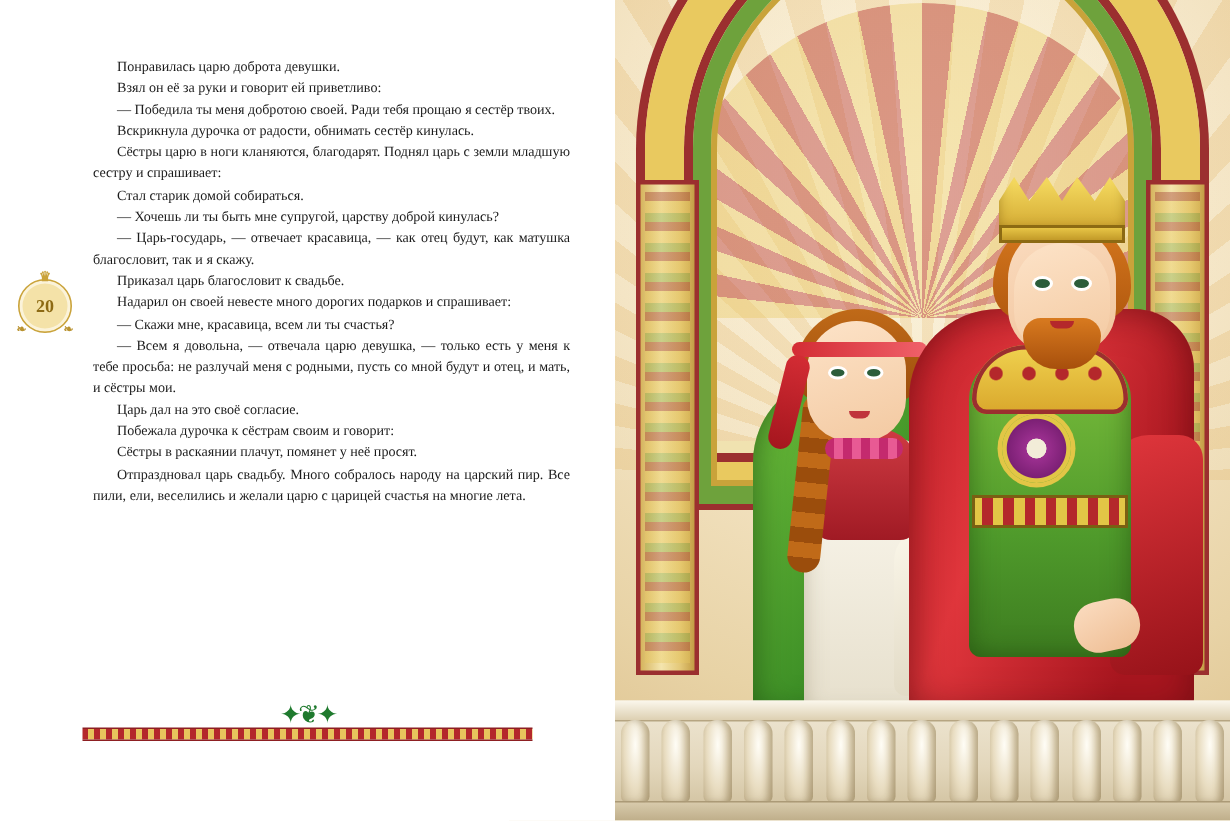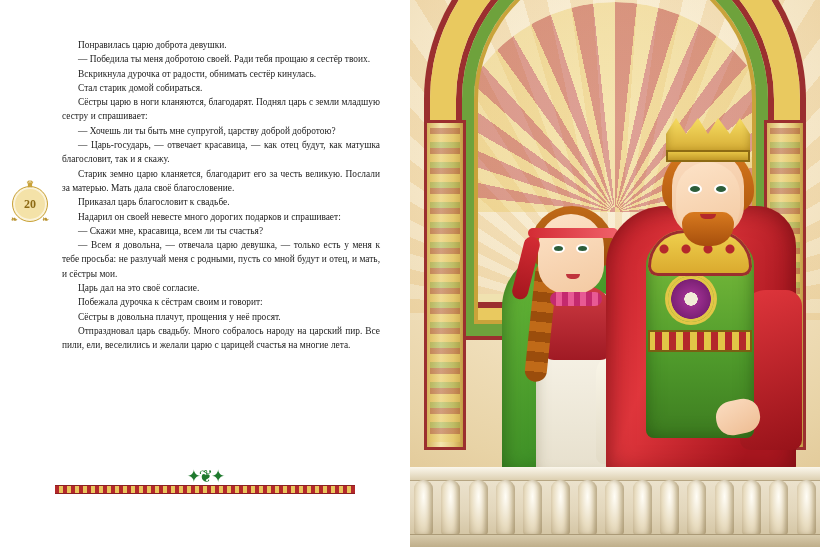--- a/index.html
+++ b/index.html
@@ -461,34 +461,34 @@
 
     <div class="page-number">
       <span class="crown">♛</span>
       <span class="leaf-l">❧</span>
       <span class="leaf-r">❧</span>
       <span>20</span>
     </div>
 
     <div class="text-block">
       <p>Понравилась царю доброта девушки.</p>
+      <p>Взял он её за руки и говорит ей приветливо:</p>
       <p>— Победила ты меня добротою своей. Ради тебя прощаю я сестёр твоих.</p>
       <p>Вскрикнула дурочка от радости, обнимать сестёр кинулась.</p>
+      <p>Сёстры царю в ноги кланяются, благодарят. Поднял царь с земли младшую сестру и спрашивает:</p>
       <p>Стал старик домой собираться.</p>
-      <p>Сёстры царю в ноги кланяются, благодарят. Поднял царь с земли младшую сестру и спрашивает:</p>
-      <p>— Хочешь ли ты быть мне супругой, царству доброй добротою?</p>
+      <p>— Хочешь ли ты быть мне супругой, царству доброй кинулась?</p>
       <p>— Царь-государь, — отвечает красавица, — как отец будут, как матушка благословит, так и я скажу.</p>
-      <p>Старик земно царю кланяется, благодарит его за честь великую. Послали за матерью. Мать дала своё благословение.</p>
       <p>Приказал царь благословит к свадьбе.</p>
       <p>Надарил он своей невесте много дорогих подарков и спрашивает:</p>
       <p>— Скажи мне, красавица, всем ли ты счастья?</p>
       <p>— Всем я довольна, — отвечала царю девушка, — только есть у меня к тебе просьба: не разлучай меня с родными, пусть со мной будут и отец, и мать, и сёстры мои.</p>
       <p>Царь дал на это своё согласие.</p>
       <p>Побежала дурочка к сёстрам своим и говорит:</p>
-      <p>Сёстры в довольна плачут, прощения у неё просят.</p>
+      <p>Сёстры в раскаянии плачут, помянет у неё просят.</p>
       <p>Отпраздновал царь свадьбу. Много собралось народу на царский пир. Все пили, ели, веселились и желали царю с царицей счастья на многие лета.</p>
     </div>
 
     <div class="ornament">
       <div class="orn-center">✦❦✦</div>
       <div class="orn-bar"></div>
     </div>
   </div>
 
   <div class="page-right">

